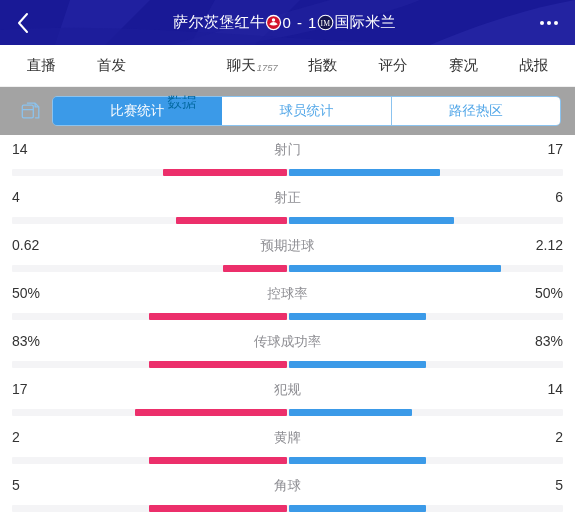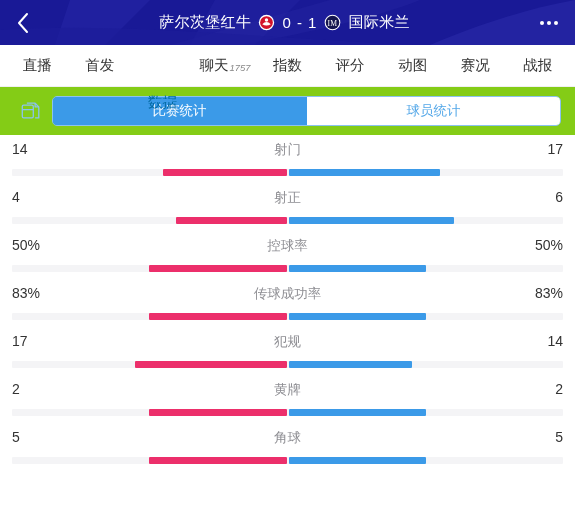--- a/index.html
+++ b/index.html
@@ -26,21 +26,20 @@
     width: 46px; height: 45px;
     display: flex; align-items: center; justify-content: center;
     cursor: pointer;
   }
   .back-btn svg { display: block; }
 
   .hdr-title {
     position: relative; z-index: 3;
     flex: 1;
     display: flex; align-items: center; justify-content: center;
-    gap: 7px;
     color: #ffffff;
     font-size: 15px;
     letter-spacing: .4px;
     white-space: nowrap;
   }
   .team-name { font-size: 15px; color: #fff; }
   .score { font-size: 15px; color: #fff; letter-spacing: 1px; font-weight: 400; }
   .logo { width: 17px; height: 17px; display: block; }
 
   .more-btn {
@@ -91,21 +90,21 @@
     background: #3b9ae8;
   }
 
   
   .segwrap {
     height: 48px;
     display: flex;
     align-items: center;
     padding: 0 14px 0 20px;
     gap: 10px;
-    background: #84cc16;
+    background: #a3a3a3;
   }
   .doc-icon { width: 22px; height: 22px; flex: 0 0 auto; }
   .segments {
     flex: 1;
     display: flex;
     height: 30px;
     border: 1px solid #8bc3ef;
     border-radius: 5px;
     overflow: hidden;
   }
@@ -209,40 +208,38 @@
       <span>聊天</span>
       <span class="sup">1757</span>
     </div>
     <div class="nav-item">
       <span>指数</span>
     </div>
     <div class="nav-item">
       <span>评分</span>
     </div>
     <div class="nav-item">
-      <span>动图</span>
-    </div>
-    <div class="nav-item">
       <span>赛况</span>
     </div>
     <div class="nav-item">
       <span>战报</span>
     </div>
   </div>
 
 <div class="segwrap">
   <svg class="doc-icon" viewBox="0 0 24 24">
     <rect x="2.5" y="5.5" width="12" height="14" rx="1.5" fill="none" stroke="#8bc3ef" stroke-width="1.4"></rect>
     <path d="M7.5 3.5 h9 l4 4 v12 h-4" fill="none" stroke="#8bc3ef" stroke-width="1.4" stroke-linejoin="round"></path>
     <path d="M16.5 3.5 v4 h4" fill="none" stroke="#8bc3ef" stroke-width="1.4" stroke-linejoin="round"></path>
     <line x1="2.5" y1="10.5" x2="14.5" y2="10.5" stroke="#8bc3ef" stroke-width="1.4"></line>
   </svg>
   <div class="segments" id="segments">
       <div class="segment active">比赛统计</div>
       <div class="segment">球员统计</div>
+      <div class="segment">路径热区</div>
     </div>
 </div>
 
 <div class="stats" id="stats">
     <div class="stat-row">
       <div class="stat-labels">
         <span class="val">14</span>
         <span class="stat-name">射门</span>
         <span class="val right">17</span>
       </div>
@@ -257,20 +254,31 @@
         <span class="stat-name">射正</span>
         <span class="val right">6</span>
       </div>
       <div class="bar-track">
         <div class="bar-left" style="width: 20%;"></div>
         <div class="bar-right" style="width: 30%;"></div>
       </div>
     </div>
     <div class="stat-row">
       <div class="stat-labels">
+        <span class="val">0.62</span>
+        <span class="stat-name">预期进球</span>
+        <span class="val right">2.12</span>
+      </div>
+      <div class="bar-track">
+        <div class="bar-left" style="width: 11.5%;"></div>
+        <div class="bar-right" style="width: 38.5%;"></div>
+      </div>
+    </div>
+    <div class="stat-row">
+      <div class="stat-labels">
         <span class="val">50%</span>
         <span class="stat-name">控球率</span>
         <span class="val right">50%</span>
       </div>
       <div class="bar-track">
         <div class="bar-left" style="width: 25%;"></div>
         <div class="bar-right" style="width: 25%;"></div>
       </div>
     </div>
     <div class="stat-row">

